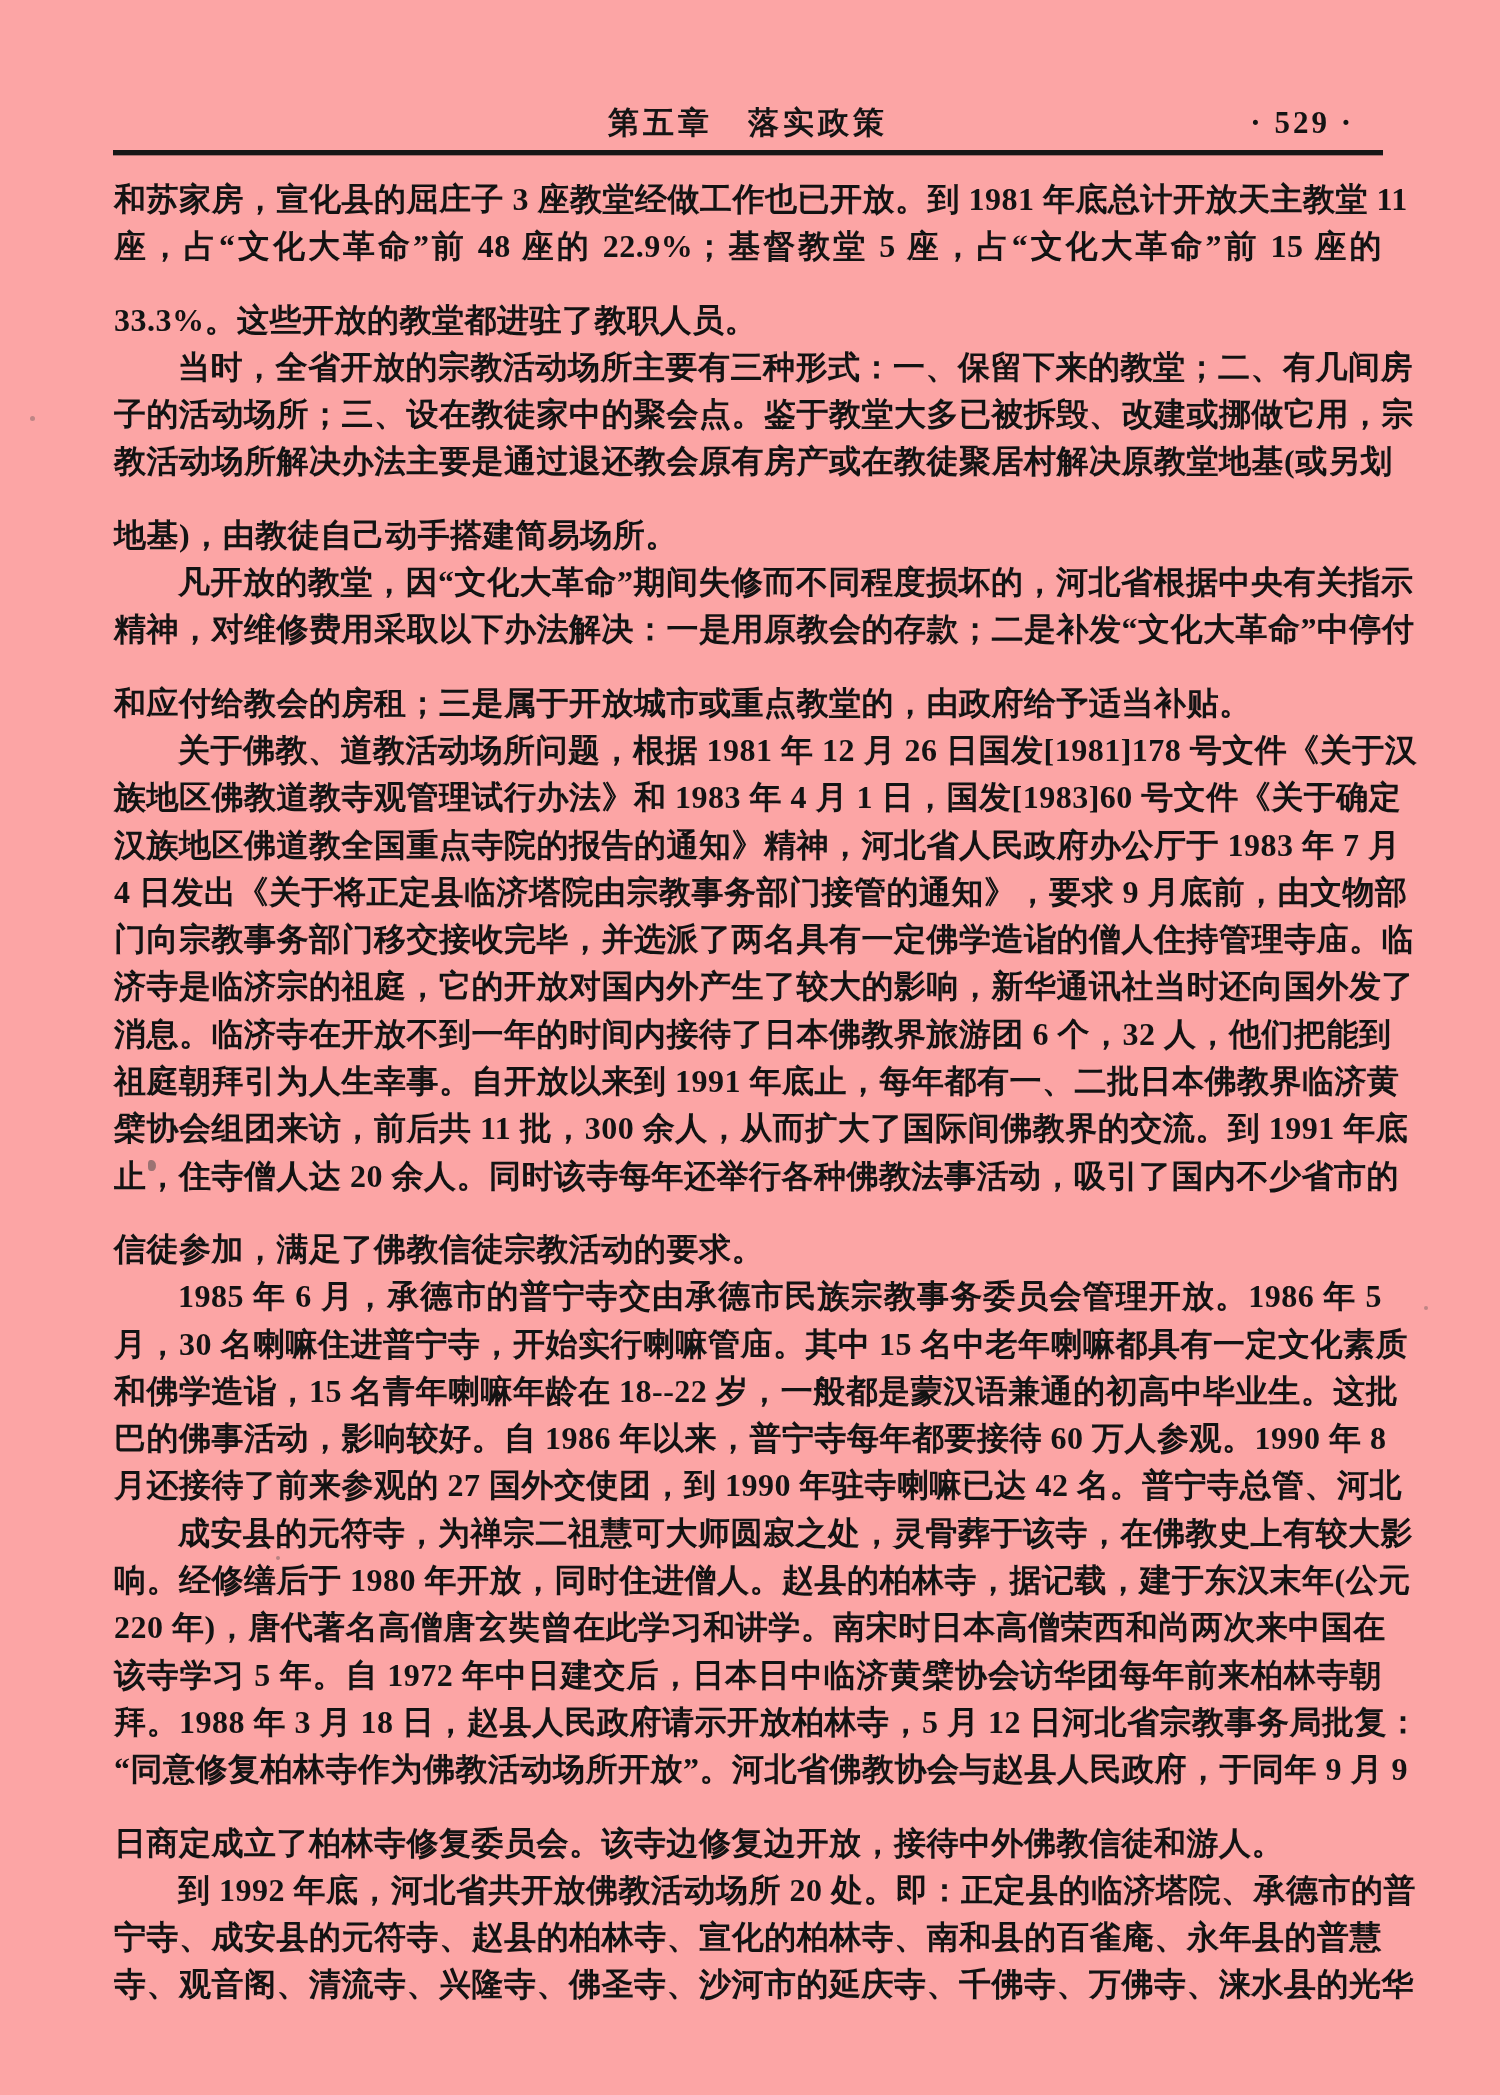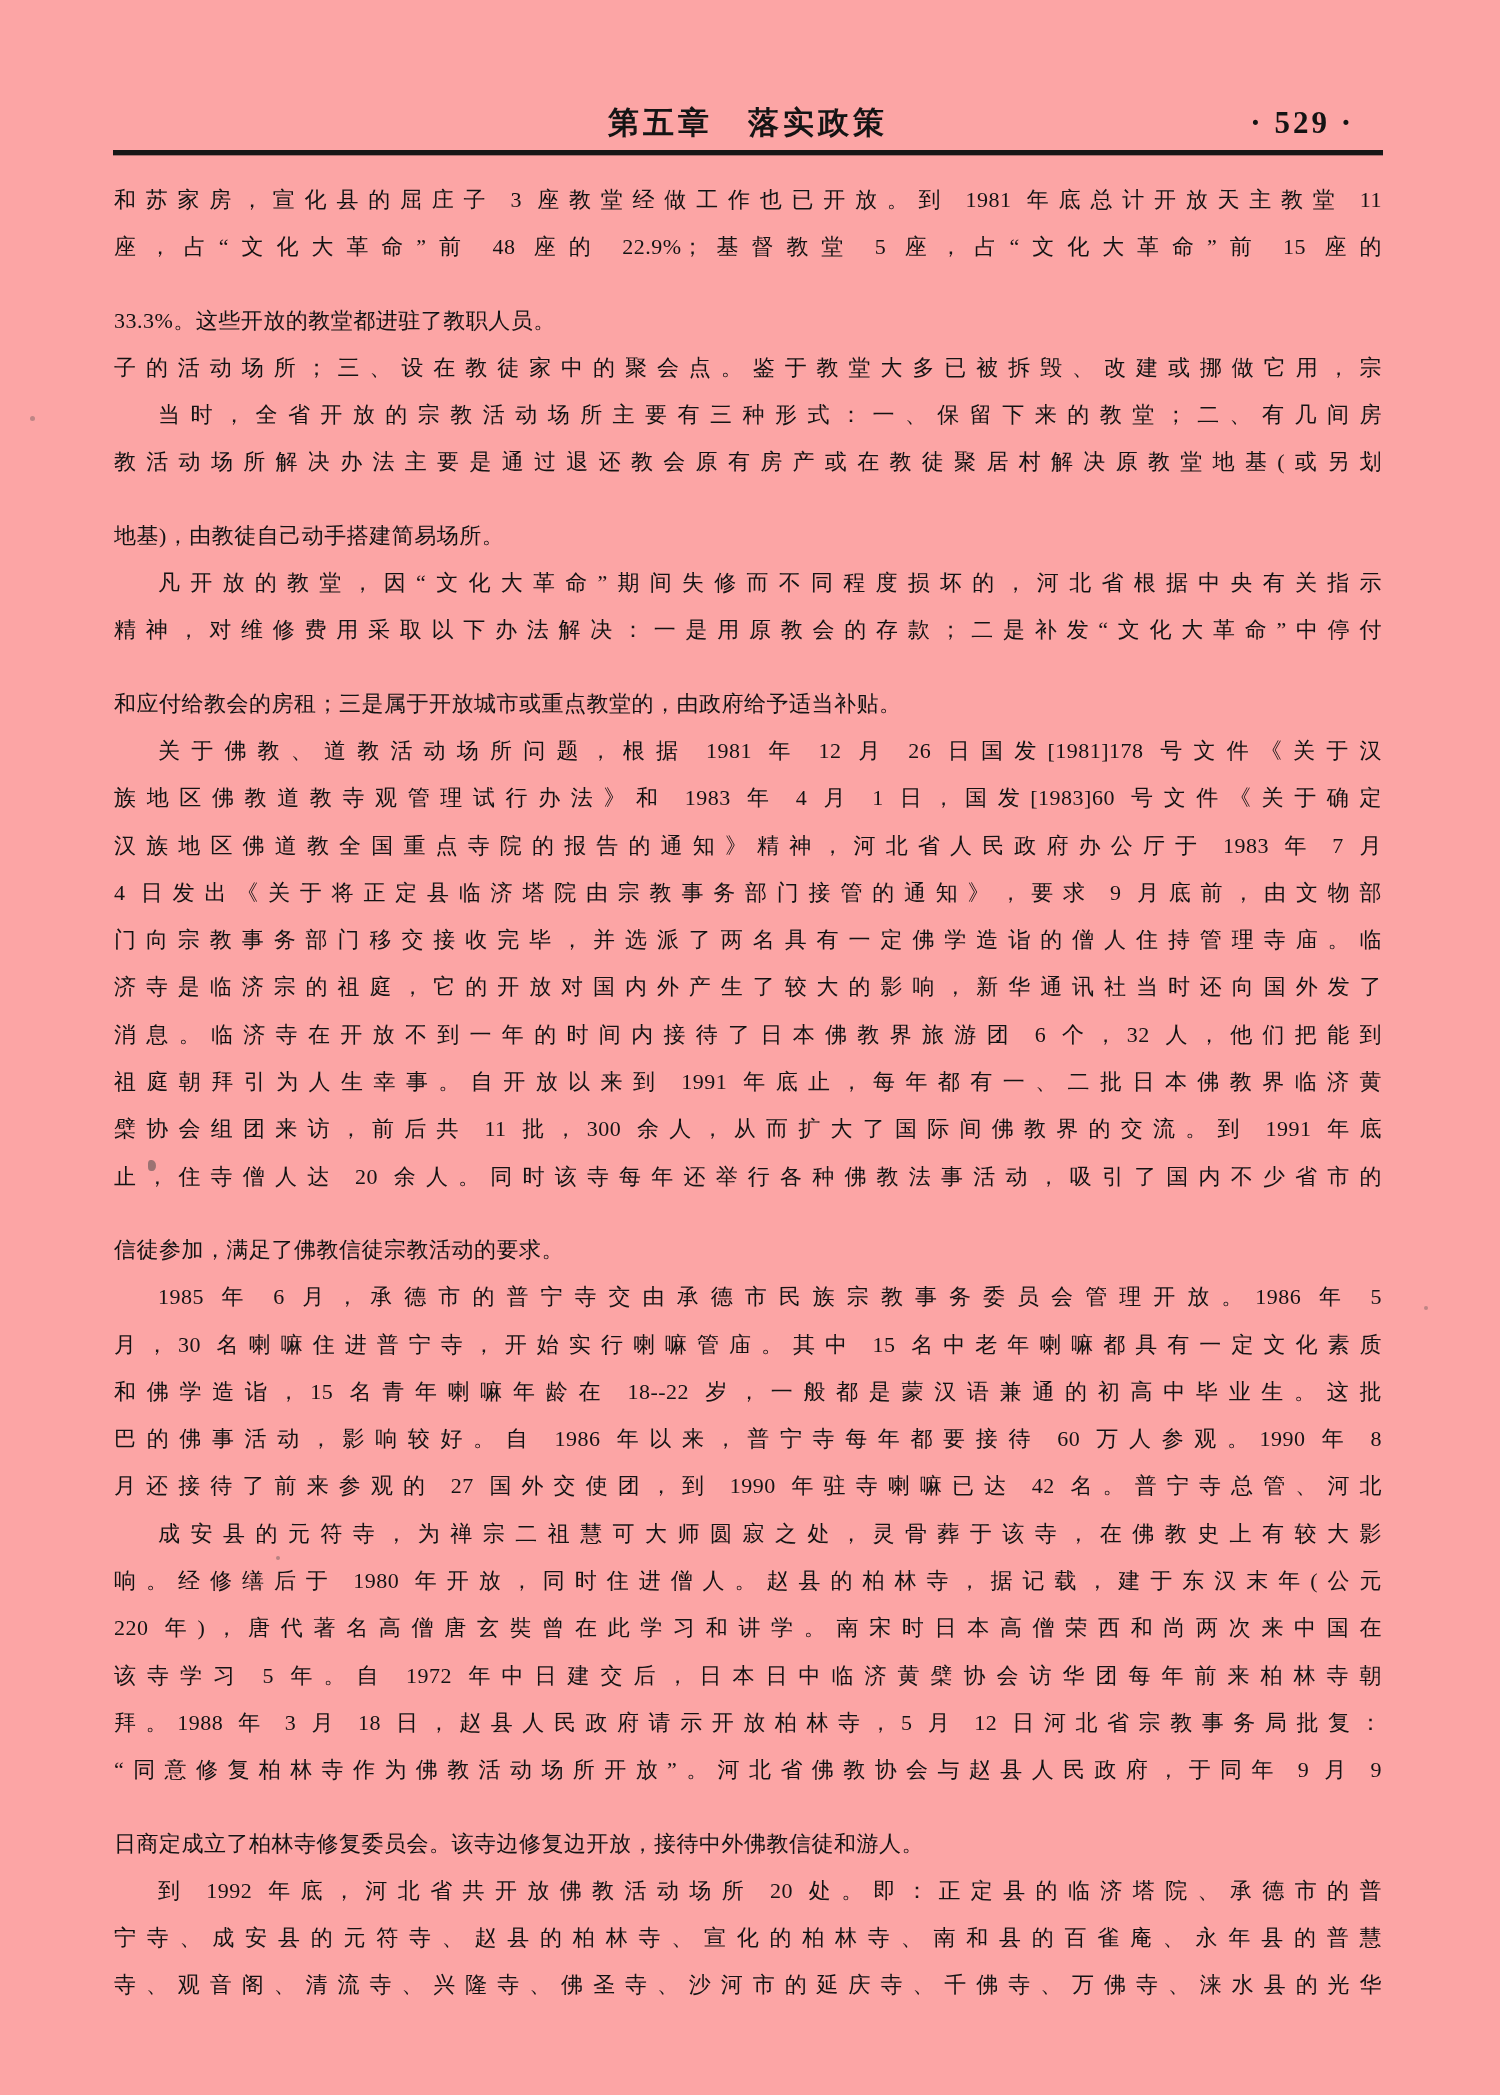--- a/index.html
+++ b/index.html
@@ -59,22 +59,22 @@
   
   .textbody {
     position: absolute;
     top: 176px;
     left: 114px;
     width: 1268px;
   }
   .line {
     height: 47.3px;
     line-height: 47.3px;
-    font-size: 22px;
-    font-weight: 400;
+    font-size: 32px;
+    font-weight: 700;
     white-space: nowrap;            
     text-align: justify;
     text-align-last: justify;
     text-justify: inter-ideograph;
     color: #131313;
     letter-spacing: 0.5px;
   }
   .line.short {
     text-align-last: left;          
     margin-top: 26px;
@@ -103,22 +103,22 @@
     <span class="chapter">第五章　落实政策</span>
     <span class="pagenum">· 529 ·</span>
   </div>
 
   <div class="rule"></div>
 
   <div class="textbody">
       <div class="line">和苏家房，宣化县的屈庄子 3 座教堂经做工作也已开放。到 1981 年底总计开放天主教堂 11</div>
       <div class="line">座，占“文化大革命”前 48 座的 22.9%；基督教堂 5 座，占“文化大革命”前 15 座的</div>
       <div class="line short">33.3%。这些开放的教堂都进驻了教职人员。</div>
+      <div class="line indent">当时，全省开放的宗教活动场所主要有三种形式：一、保留下来的教堂；二、有几间房</div>
       <div class="line">子的活动场所；三、设在教徒家中的聚会点。鉴于教堂大多已被拆毁、改建或挪做它用，宗</div>
-      <div class="line indent">当时，全省开放的宗教活动场所主要有三种形式：一、保留下来的教堂；二、有几间房</div>
       <div class="line">教活动场所解决办法主要是通过退还教会原有房产或在教徒聚居村解决原教堂地基(或另划</div>
       <div class="line short">地基)，由教徒自己动手搭建简易场所。</div>
       <div class="line indent">凡开放的教堂，因“文化大革命”期间失修而不同程度损坏的，河北省根据中央有关指示</div>
       <div class="line">精神，对维修费用采取以下办法解决：一是用原教会的存款；二是补发“文化大革命”中停付</div>
       <div class="line short">和应付给教会的房租；三是属于开放城市或重点教堂的，由政府给予适当补贴。</div>
       <div class="line indent">关于佛教、道教活动场所问题，根据 1981 年 12 月 26 日国发[1981]178 号文件《关于汉</div>
       <div class="line">族地区佛教道教寺观管理试行办法》和 1983 年 4 月 1 日，国发[1983]60 号文件《关于确定</div>
       <div class="line">汉族地区佛道教全国重点寺院的报告的通知》精神，河北省人民政府办公厅于 1983 年 7 月</div>
       <div class="line">4 日发出《关于将正定县临济塔院由宗教事务部门接管的通知》，要求 9 月底前，由文物部</div>
       <div class="line">门向宗教事务部门移交接收完毕，并选派了两名具有一定佛学造诣的僧人住持管理寺庙。临</div>

